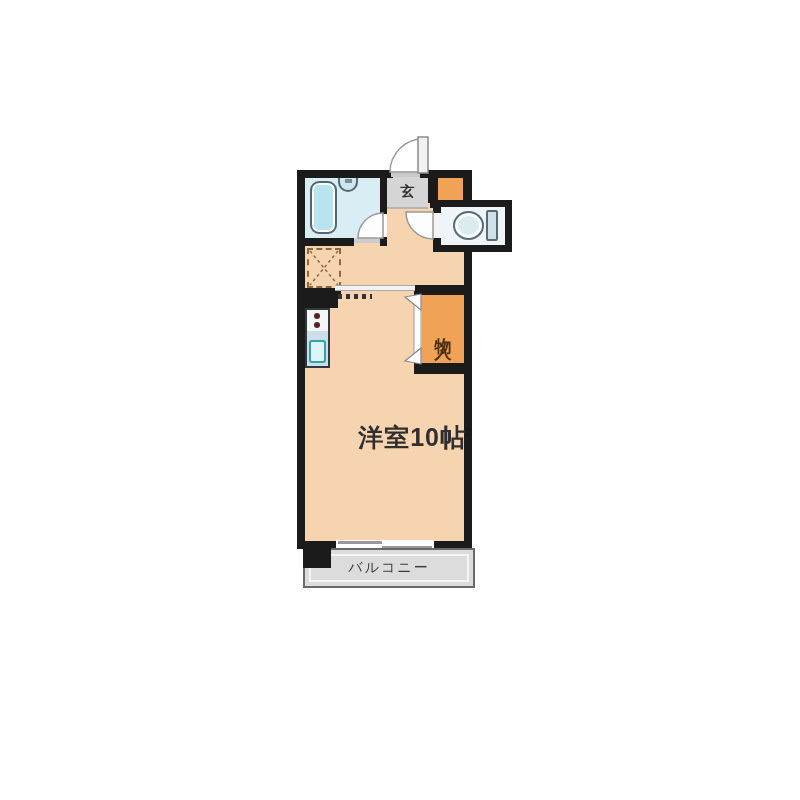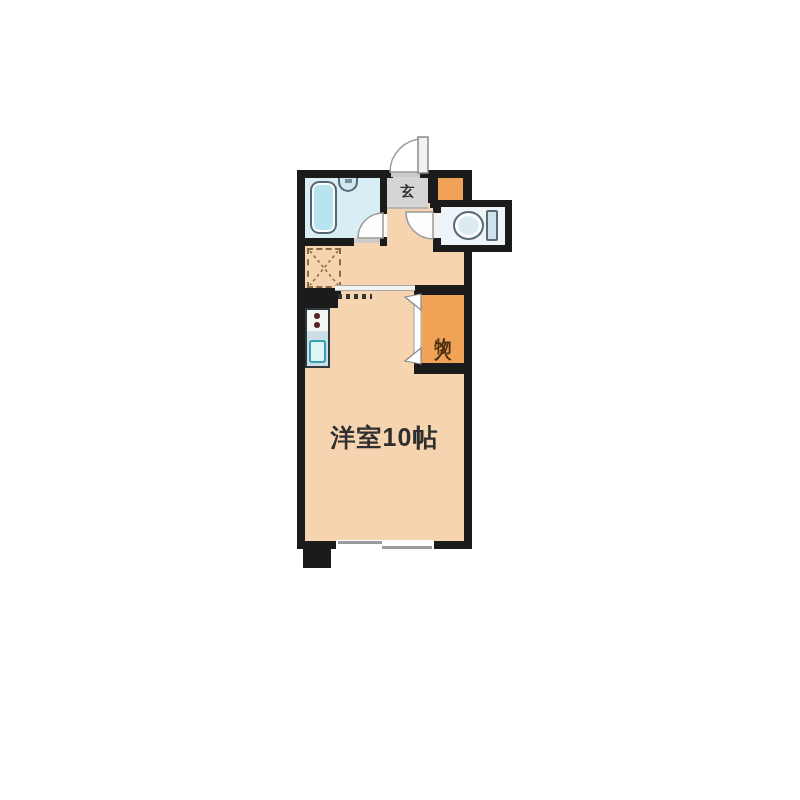--- a/index.html
+++ b/index.html
@@ -47,21 +47,21 @@
   #dashed-bar{left:338px;top:294px;width:34px;height:5px;
     background:repeating-linear-gradient(90deg,#333 0 4px,transparent 4px 8px);}
   #bottom-window{left:336px;top:540px;width:98px;height:10px;background:#ffffff;}
   .win-line{position:absolute;background:#999;}
   #balcony{left:303px;top:548px;width:172px;height:40px;background:#dcdcdc;
     border:2px solid #6a6a6a;box-sizing:border-box;}
   #balcony-inner{position:absolute;left:4px;top:4px;right:4px;bottom:4px;
     border:2px solid #f5f5f5;display:flex;align-items:center;justify-content:center;}
   #balcony-inner .label{position:static;font-size:14px;color:#3c3c3c;letter-spacing:2px;}
   #corner-block{left:303px;top:545px;width:28px;height:23px;background:#1b1b1b;}
-  #main-room-label{left:303px;top:421px;width:163px;text-align:center;
+  #main-room-label{left:303px;top:421px;width:163px;text-align:right;
     font-size:25px;font-weight:bold;color:#2f2f2f;letter-spacing:1px;}
   #door-svg{position:absolute;left:0;top:0;pointer-events:none;}
 </style>
 </head>
 <body>
 
 <div id="canvas">
 
   <div id="peach-base" class="fill"></div>
 
@@ -122,20 +122,25 @@
   <div id="entry-threshold" class="abs"></div>
   <div id="bath-door-gap" class="abs"></div>
   <div id="bath-threshold" class="abs"></div>
   <div id="toilet-door-gap" class="abs"></div>
   <div id="opening-line" class="abs"></div>
   <div id="dashed-bar" class="abs"></div>
   <div id="bottom-window" class="abs"></div>
   <div class="win-line" style="left:338px;top:541px;width:44px;height:3px;"></div>
   <div class="win-line" style="left:382px;top:546px;width:50px;height:3px;"></div>
 
+  <div id="balcony" class="abs">
+    <div id="balcony-inner">
+      <span class="label">バルコニー</span>
+    </div>
+  </div>
   <div id="corner-block" class="abs"></div>
 
   <svg id="door-svg" width="800" height="800" viewBox="0 0 800 800">
 
     <path d="M423,139 A33,33 0 0 0 390,172 L423,172 Z" fill="#ffffff" stroke="#9a9a9a" stroke-width="1.5"></path>
     <rect x="418" y="137" width="10" height="36" fill="#f2f2f2" stroke="#8a8a8a" stroke-width="1.5"></rect>
 
     <path d="M383,213 A25,25 0 0 0 358,238 L383,238 Z" fill="#fdfdfd" stroke="#999999" stroke-width="1.5"></path>
 
     <path d="M406,212 A27,27 0 0 0 433,239 L433,212 Z" fill="#fdfdfd" stroke="#999999" stroke-width="1.5"></path>

